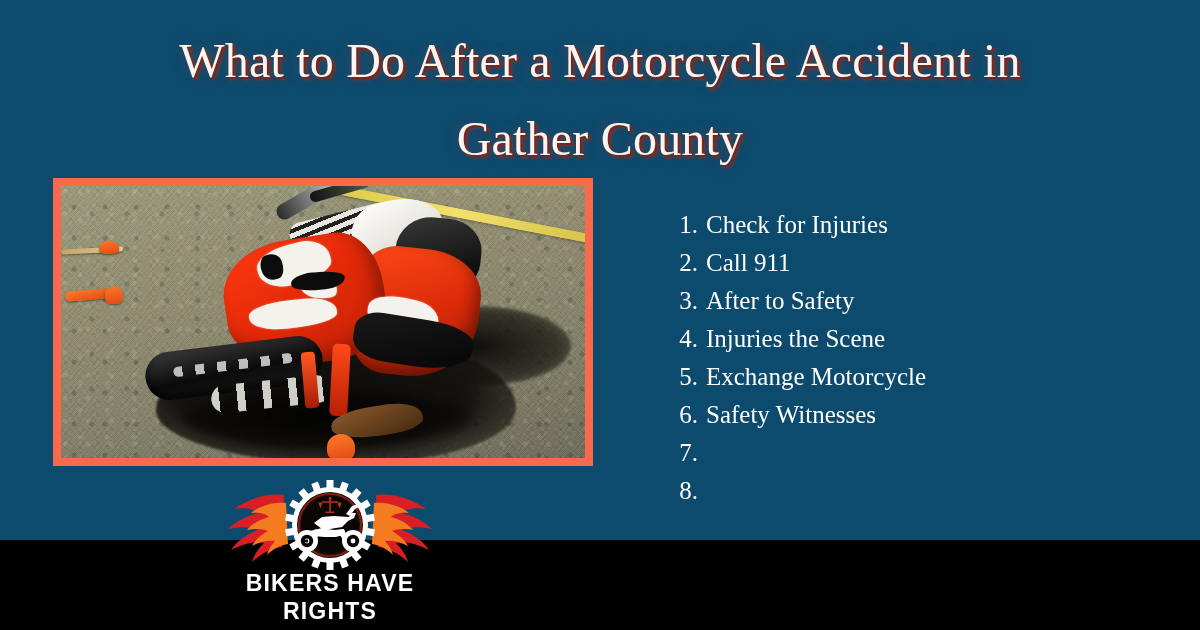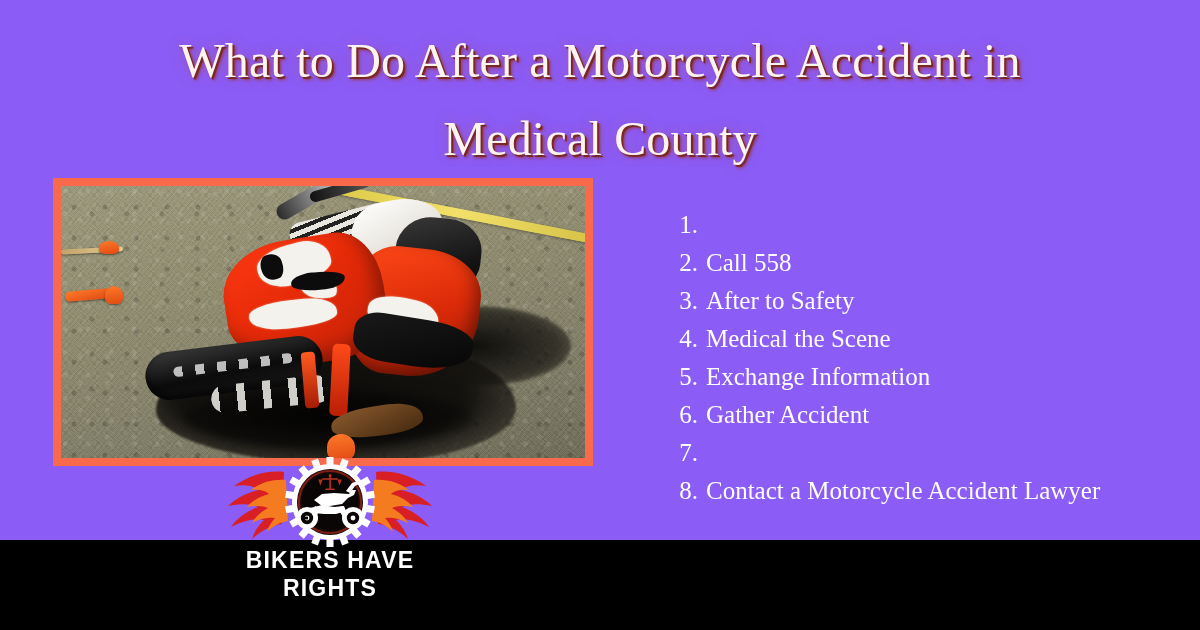--- a/index.html
+++ b/index.html
@@ -3,21 +3,21 @@
 <meta charset="utf-8">
 <style>
   * { margin:0; padding:0; box-sizing:border-box; }
   html, body {
     width:1200px; height:630px;
     background:#000000; overflow:hidden;
     font-family:"Liberation Serif", serif;
   }
   #stage {
     position:relative; width:1200px; height:540px;
-    background:#8b5cf6;
+    background:#0c4a6e;
   }
 
   
   #title-block {
     position:absolute; left:0; top:22px; width:1200px;
     text-align:center;
   }
   .title-line {
     font-family:"Liberation Serif", serif;
     font-size:48px;
@@ -206,41 +206,41 @@
     font-size:25px; line-height:38px;
     color:#ffffff; white-space:nowrap;
   }
   #steps-list li .num {
     display:inline-block; width:26px; text-align:right;
     margin-right:8px; flex:0 0 auto;
   }
 
   
   #logo-block {
-    position:absolute; left:218px; top:456px;
+    position:absolute; left:218px; top:479px;
     width:224px; height:128px;
   }
   #logo-mark { position:absolute; left:0; top:0; width:224px; height:92px; }
   #logo-text {
     position:absolute; left:0; top:90px; width:224px;
     text-align:center;
     font-family:"Liberation Sans Narrow","Liberation Sans", sans-serif;
     font-weight:bold; font-size:24px; letter-spacing:1.2px;
     color:#ffffff;
     transform:scaleX(0.96);
   }
 </style>
 </head>
 <body>
 
 <div id="stage">
 
   <div id="title-block">
     <div class="title-line">What to Do After a Motorcycle Accident in</div>
-    <div class="title-line">Medical County</div>
+    <div class="title-line">Gather County</div>
   </div>
 
   <div id="photo-frame">
     <div id="photo">
       <div class="ground"></div>
       <div class="grain"></div>
       <div class="yellow-line"></div>
       <div class="cone stick"></div>
       <div class="cone c1"></div>
       <div class="cone c2"></div>
@@ -273,47 +273,47 @@
         <div class="b debris"></div>
       </div>
 
       <div class="cone c4"></div>
     </div>
   </div>
 
   <ol id="steps-list">
     <li>
       <span class="num">1.</span>
+      <span>Check for Injuries</span>
     </li>
     <li>
       <span class="num">2.</span>
-      <span>Call 558</span>
+      <span>Call 911</span>
     </li>
     <li>
       <span class="num">3.</span>
       <span>After to Safety</span>
     </li>
     <li>
       <span class="num">4.</span>
-      <span>Medical the Scene</span>
+      <span>Injuries the Scene</span>
     </li>
     <li>
       <span class="num">5.</span>
-      <span>Exchange Information</span>
+      <span>Exchange Motorcycle</span>
     </li>
     <li>
       <span class="num">6.</span>
-      <span>Gather Accident</span>
+      <span>Safety Witnesses</span>
     </li>
     <li>
       <span class="num">7.</span>
     </li>
     <li>
       <span class="num">8.</span>
-      <span>Contact a Motorcycle Accident Lawyer</span>
     </li>
   </ol>
 
   <div id="logo-block">
     <svg id="logo-mark" viewBox="0 0 224 92">
 
       <g>
         <path d="M66 16 C48 14 30 20 16 30 C28 28 36 30 41 34 C30 36 18 42 10 50 C24 47 34 48 40 51 C29 55 19 62 13 71 C27 64 38 62 46 64 C40 70 36 76 34 83 C44 74 54 69 64 68 Z" fill="#d91f26"></path>
         <path d="M68 24 C54 23 42 27 33 34 C42 33 48 35 51 38 C42 40 34 45 29 51 C39 49 46 50 50 52 C43 56 37 61 34 67 C43 62 51 61 57 62 C53 67 50 71 49 76 C56 69 63 66 70 65 Z" fill="#f47b20"></path>
       </g>

